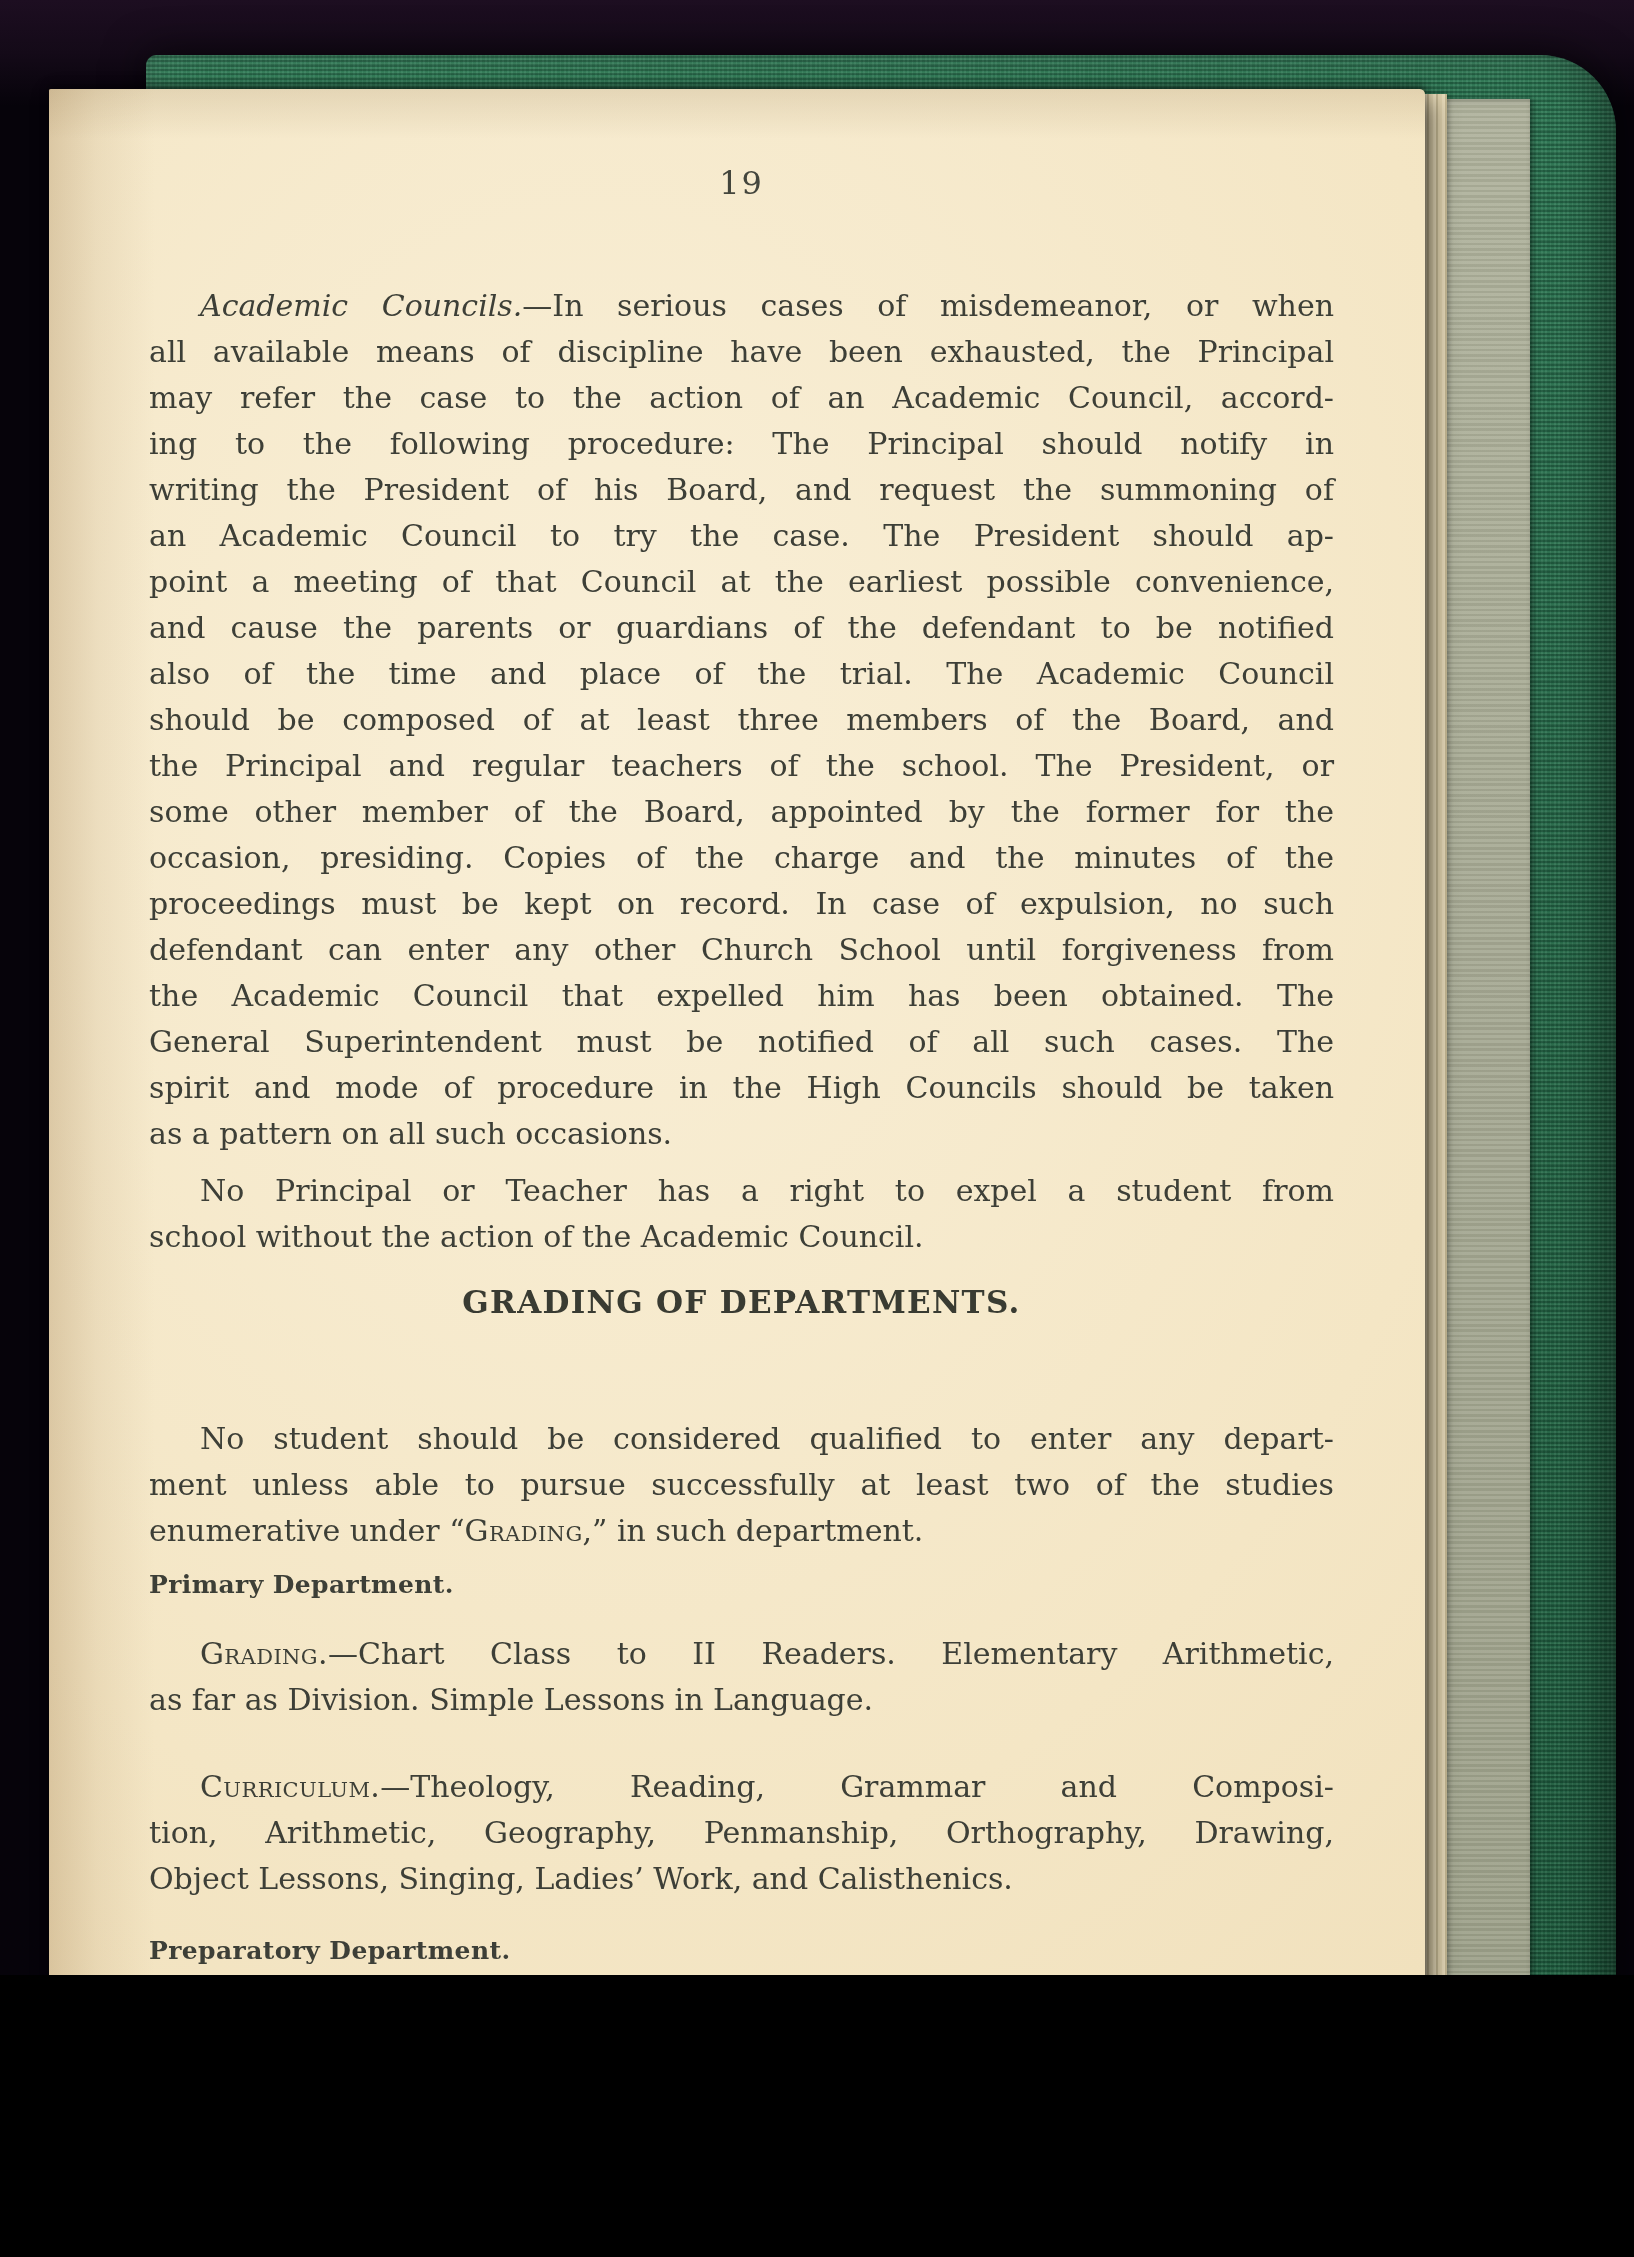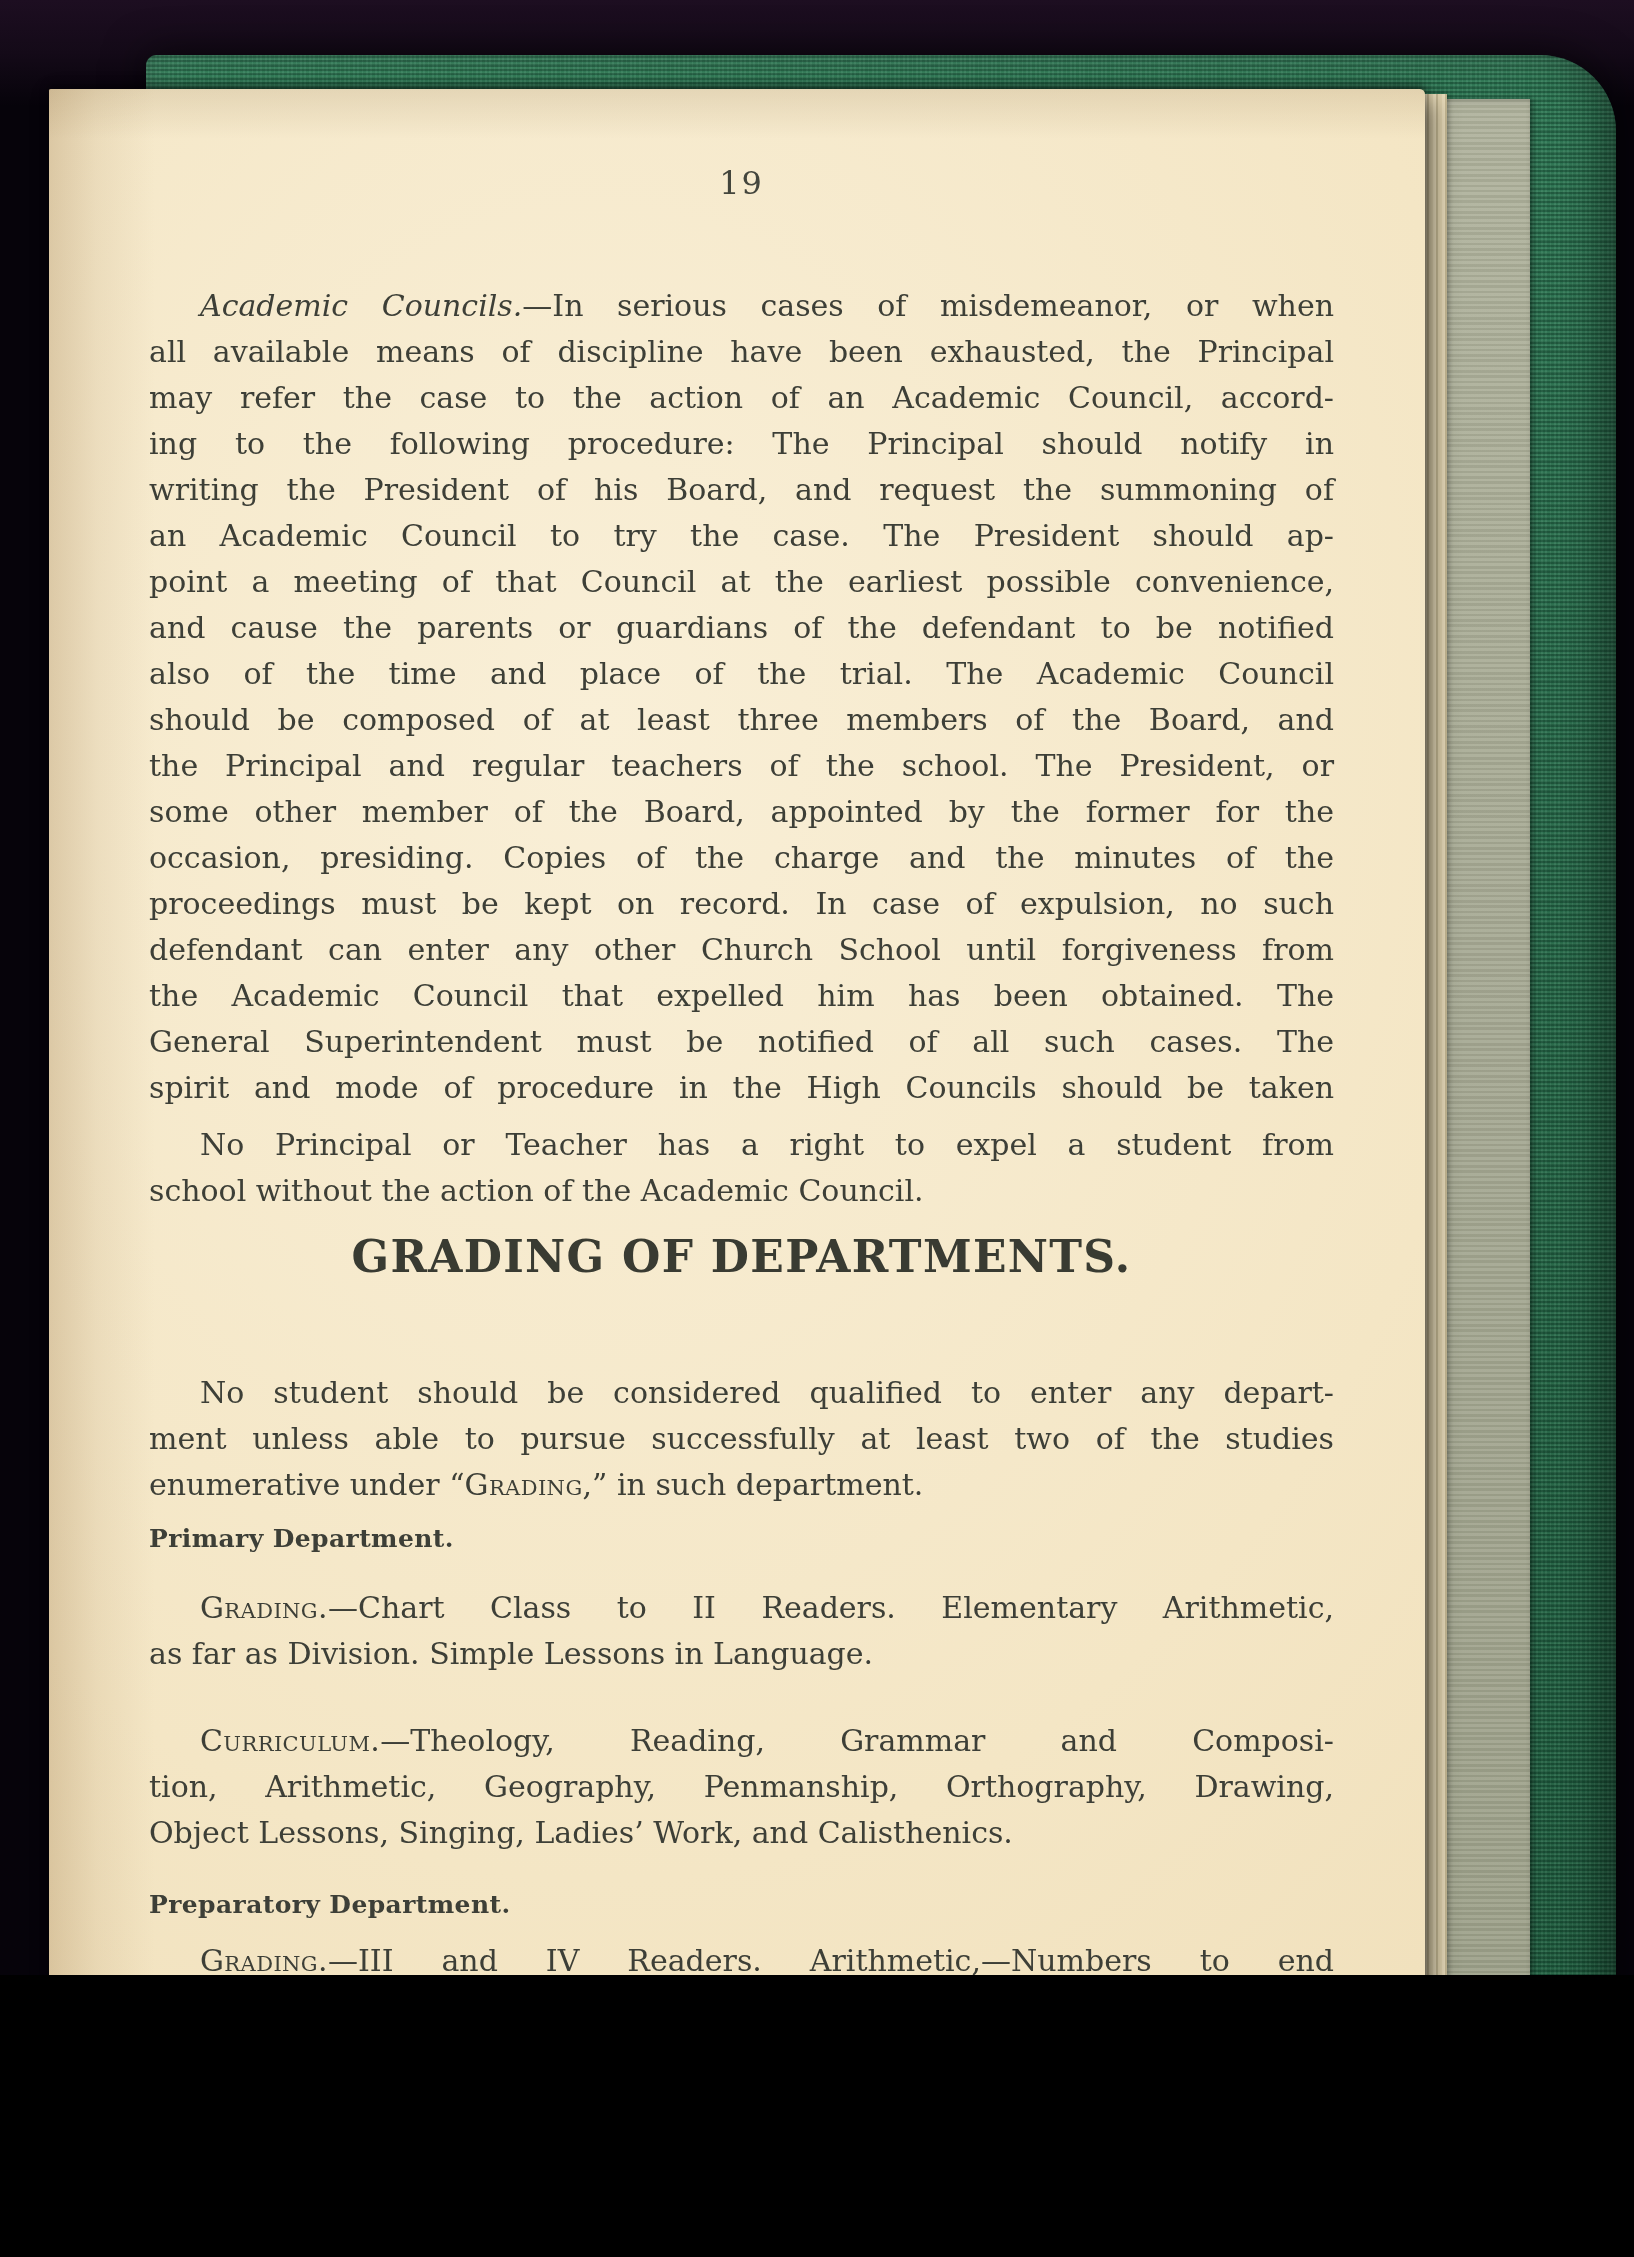--- a/index.html
+++ b/index.html
@@ -51,21 +51,21 @@
     background:linear-gradient(180deg, rgba(120,90,45,0.14) 0%, rgba(120,90,45,0) 100%);
   }
   .content { position:absolute; left:100px; top:0; width:1185px; color:#3d3f37; }
   .pageno { margin:75px 0 0 0; text-align:center; font-size:32px; line-height:39px; letter-spacing:1.8px; color:#43453c; }
   .para { font-size:30px; line-height:46px; }
   .tl { text-align:justify; text-align-last:justify; }
   .tl.last { text-align-last:left; }
   .tl.first { text-indent:51px; }
   .it { font-style:italic; }
   .sc { font-variant:small-caps; letter-spacing:0.4px; }
-  .heading { margin:23px 0 0 0; text-align:center; font-weight:bold; font-size:44px; line-height:39px; letter-spacing:1.3px; color:#393b32; }
+  .heading { margin:23px 0 0 0; text-align:center; font-weight:bold; font-size:31px; line-height:39px; letter-spacing:1.3px; color:#393b32; }
   .subheading { text-align:left; font-weight:bold; font-size:25px; line-height:32px; letter-spacing:0.4px; }
   #p1 { margin-top:80px; }
   #p2 { margin-top:10.6px; }
   #p3 { margin-top:94px; }
   #sub1 { margin-top:15px; }
   #p4 { margin-top:30px; }
   #p5 { margin-top:41px; }
   #sub2 { margin-top:33px; }
   #p6 { margin-top:17px; }
   .debris { position:absolute; left:51px; top:2222px; width:64px; height:14px; background:#4a4b48; opacity:0.85; }
@@ -99,20 +99,21 @@
         <div class="tl">also of the time and place of the trial. The Academic Council</div>
         <div class="tl">should be composed of at least three members of the Board, and</div>
         <div class="tl">the Principal and regular teachers of the school. The President, or</div>
         <div class="tl">some other member of the Board, appointed by the former for the</div>
         <div class="tl">occasion, presiding. Copies of the charge and the minutes of the</div>
         <div class="tl">proceedings must be kept on record. In case of expulsion, no such</div>
         <div class="tl">defendant can enter any other Church School until forgiveness from</div>
         <div class="tl">the Academic Council that expelled him has been obtained. The</div>
         <div class="tl">General Superintendent must be notified of all such cases. The</div>
         <div class="tl">spirit and mode of procedure in the High Councils should be taken</div>
+        <div class="tl last">as a pattern on all such occasions.</div>
       </div>
 
       <div class="para" id="p2">
         <div class="tl first">No Principal or Teacher has a right to expel a student from</div>
         <div class="tl last">school without the action of the Academic Council.</div>
       </div>
 
       <div class="heading">GRADING OF DEPARTMENTS.</div>
 
       <div class="para" id="p3">

